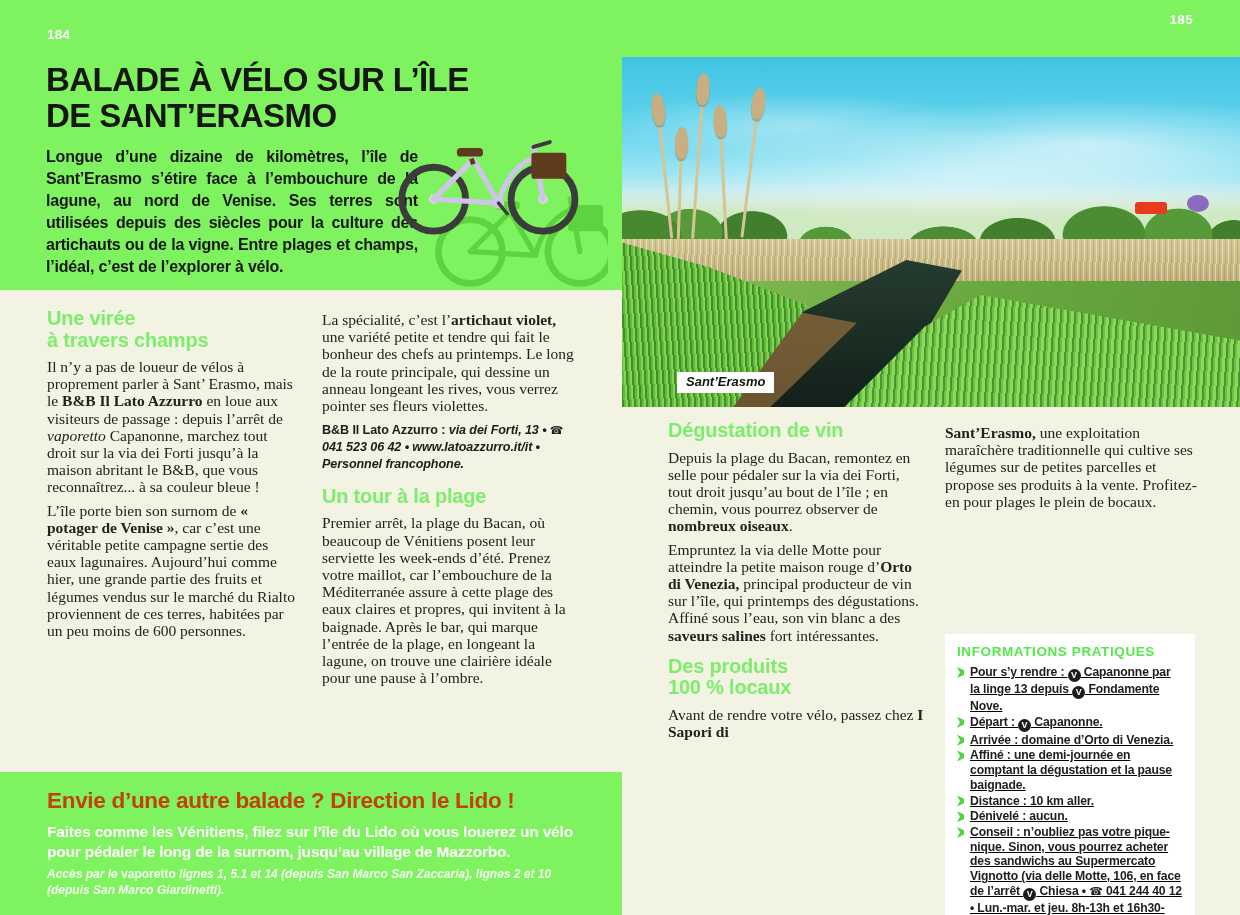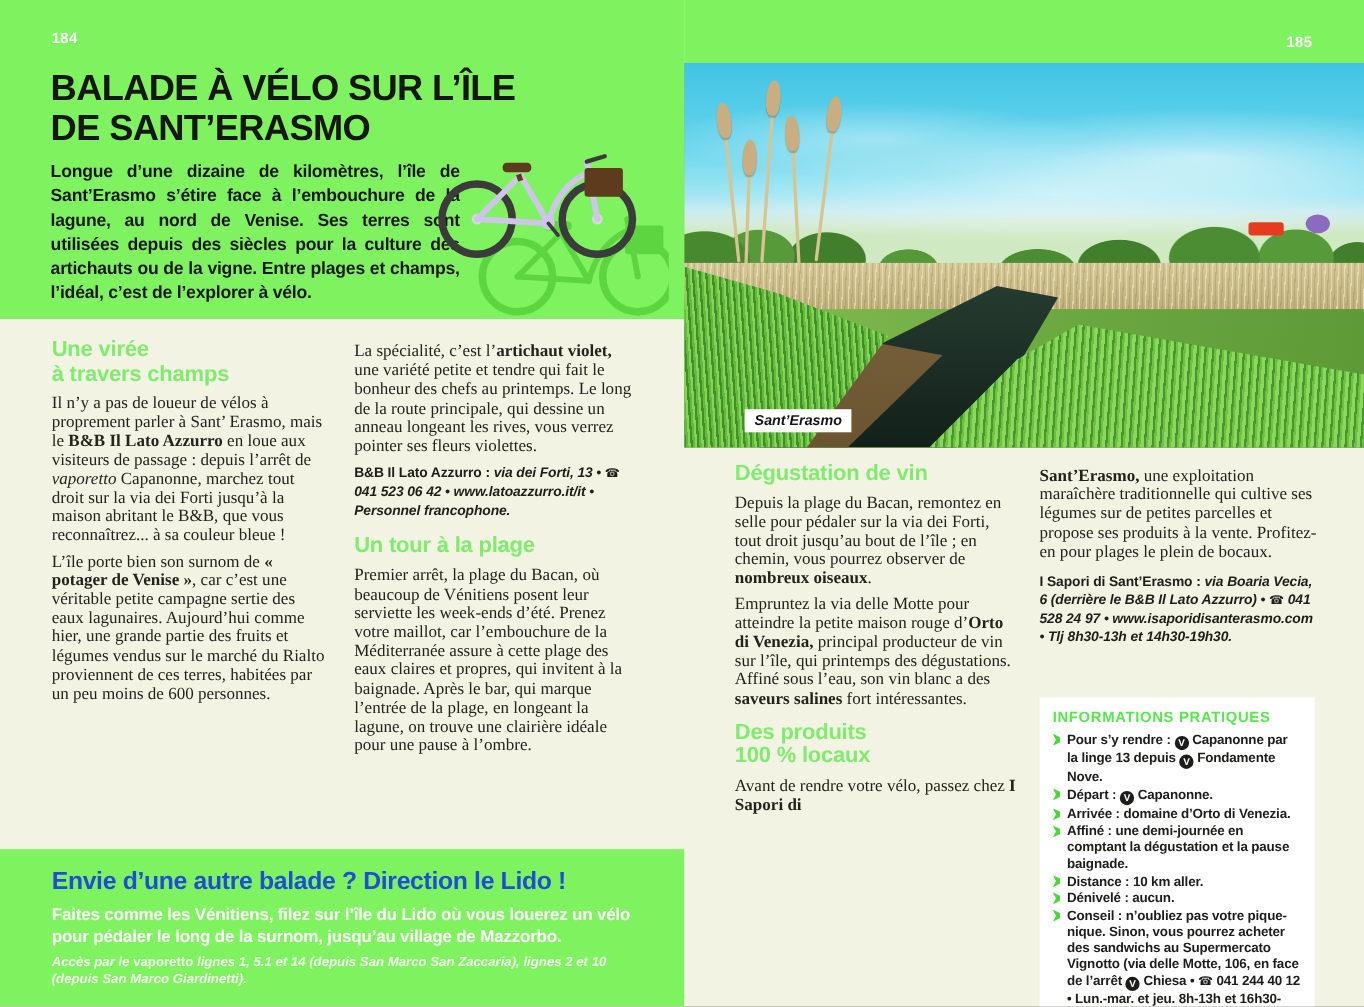--- a/index.html
+++ b/index.html
@@ -7,21 +7,21 @@
     --bullet-green:#4fd63f; --paper:#f2f3e2; --ink:#20201c; --white:#ffffff;
   }
   *{margin:0;padding:0;box-sizing:border-box;}
   body{font-family:"Liberation Sans",sans-serif;background:#777;}
   .spread{position:relative;width:1240px;height:915px;background:var(--paper);overflow:hidden;}
 
   
   .hdr{position:absolute;left:0;top:0;width:622px;height:290px;background:var(--block-green);overflow:hidden;}
   .pagenum{position:absolute;font:700 13.5px/1 "Liberation Sans",sans-serif;color:#fff;letter-spacing:.3px;}
   .pagenum-left{left:47px;top:28px;}
-  .pagenum-right{right:47px;top:32px;margin-left:32px;}
+  .pagenum-right{right:47px;top:13px;margin-left:32px;}
   .hdr-title{position:absolute;left:46px;top:62px;width:500px;color:#161613;
     font:700 33px/36px "Liberation Sans",sans-serif;letter-spacing:-.6px;white-space:pre-line;}
   .hdr-intro{position:absolute;left:46px;top:146px;width:372px;color:#161613;
     font:700 16px/22px "Liberation Sans",sans-serif;text-align:justify;letter-spacing:-.2px;}
   .bike{position:absolute;right:14px;top:114px;width:218px;height:182px;}
 
   
   .serif{font-family:"Liberation Serif",serif;font-size:15.5px;line-height:17.2px;color:#23231e;}
   .serif p + p{margin-top:6px;}
   .b{font-weight:700;}
@@ -38,21 +38,21 @@
 
   
   .col{position:absolute;}
   .l-col1{left:47px;top:308px;width:252px;}
   .l-col2{left:322px;top:311px;width:253px;}
   .l-col2 .shead{margin-top:14px;}
   .l-col2 .infoline{margin-top:8px;}
 
   
   .lido{position:absolute;left:0;top:772px;width:622px;height:143px;background:var(--block-green);}
-  .lido-title{position:absolute;left:47px;top:16px;width:540px;color:#1d4ed8;
+  .lido-title{position:absolute;left:47px;top:16px;width:540px;color:#c2410c;
     font:700 22.5px/26px "Liberation Sans",sans-serif;letter-spacing:-.3px;}
   .lido-body{position:absolute;left:47px;top:50px;width:535px;color:#fff;
     font:700 15.5px/20px "Liberation Sans",sans-serif;letter-spacing:-.2px;}
   .lido-access{position:absolute;left:47px;top:95px;width:520px;color:#f4fff0;
     font:700 12px/15.5px "Liberation Sans",sans-serif;}
 
   
   .band{position:absolute;left:622px;top:0;width:618px;height:57px;background:var(--block-green);}
   .photo{position:absolute;left:622px;top:57px;width:618px;height:350px;overflow:hidden;background:#7fc24a;}
   .ph{position:absolute;}
@@ -103,21 +103,21 @@
   .r-col1{left:668px;top:420px;width:258px;}
   .r-col1 .infoline{margin-top:7px;}
   .r-col1 .shead2{margin-top:12px;}
   .r-col2{left:945px;top:424px;width:252px;}
   .r-col2 .infoline{margin-top:11px;}
 
   
   .ipbox{position:absolute;left:945px;top:634px;width:250px;background:var(--white);padding:9px 12px 10px;}
   .ipbox h4{font:700 13.5px/18px "Liberation Sans",sans-serif;color:var(--info-heading-green);
     letter-spacing:.6px;margin-bottom:4px;}
-  .ip-item{display:flex;align-items:flex-start;margin-bottom:1px;}
+  .ip-item{display:flex;align-items:flex-start;margin-bottom:1px;text-decoration:underline;}
   .bullet-icon{flex:0 0 auto;width:7px;height:11px;margin:2px 6px 0 0;background:var(--bullet-green);
     clip-path:polygon(0 0,100% 30%,100% 70%,0 100%,42% 50%);}
   .ip-text{font:700 12.2px/14.7px "Liberation Sans",sans-serif;color:#1d1d19;letter-spacing:-.15px;}
   .ip-text .vaporetto-icon{width:13px;height:13px;font-size:9px;line-height:13px;vertical-align:-2px;}
 </style>
 </head>
 <body>
 
 <div class="spread">
 
@@ -214,21 +214,20 @@
     <h2 class="shead">Dégustation de vin</h2>
     <p><span>Depuis la plage du Bacan, remontez en selle pour pédaler sur la via dei Forti, tout droit jusqu’au bout de l’île ; en chemin, vous pourrez observer de </span><span class="b">nombreux oiseaux</span><span>.</span></p>
     <p><span>Empruntez la via delle Motte pour atteindre la petite maison rouge d’</span><span class="b">Orto di Venezia,</span><span> principal producteur de vin sur l’île, qui printemps des dégustations. Affiné sous l’eau, son vin blanc a des </span><span class="b">saveurs salines</span><span> fort intéressantes.</span></p>
     <h2 class="shead shead2">Des produits
 100 % locaux</h2>
     <p><span>Avant de rendre votre vélo, passez chez </span><span class="b">I Sapori di</span></p>
   </div>
 
   <div class="col r-col2 serif">
     <p><span class="b">Sant’Erasmo,</span><span> une exploitation maraîchère traditionnelle qui cultive ses légumes sur de petites parcelles et propose ses produits à la vente. Profitez-en pour plages le plein de bocaux.</span></p>
-    <p class="infoline"><span class="b">I Sapori di Sant’Erasmo : </span><span class="b i">via Boaria Vecia, 6 (derrière le B&amp;B Il Lato Azzurro) • </span><span class="ic phone-icon">☎</span><span class="b i"> 041 528 24 97 • www.isaporidisanterasmo.com • Tlj 8h30-13h et 14h30-19h30.</span></p>
   </div>
 
   <div class="ipbox">
     <h4>INFORMATIONS PRATIQUES</h4>
     <div>
 
         <div class="ip-item">
           <span class="bullet-icon"></span>
           <span class="ip-text"><span>Pour s’y rendre : </span><span class="ic vaporetto-icon">V</span><span> Capanonne par la linge 13 depuis </span><span class="ic vaporetto-icon">V</span><span> Fondamente Nove.</span></span>
         </div>

